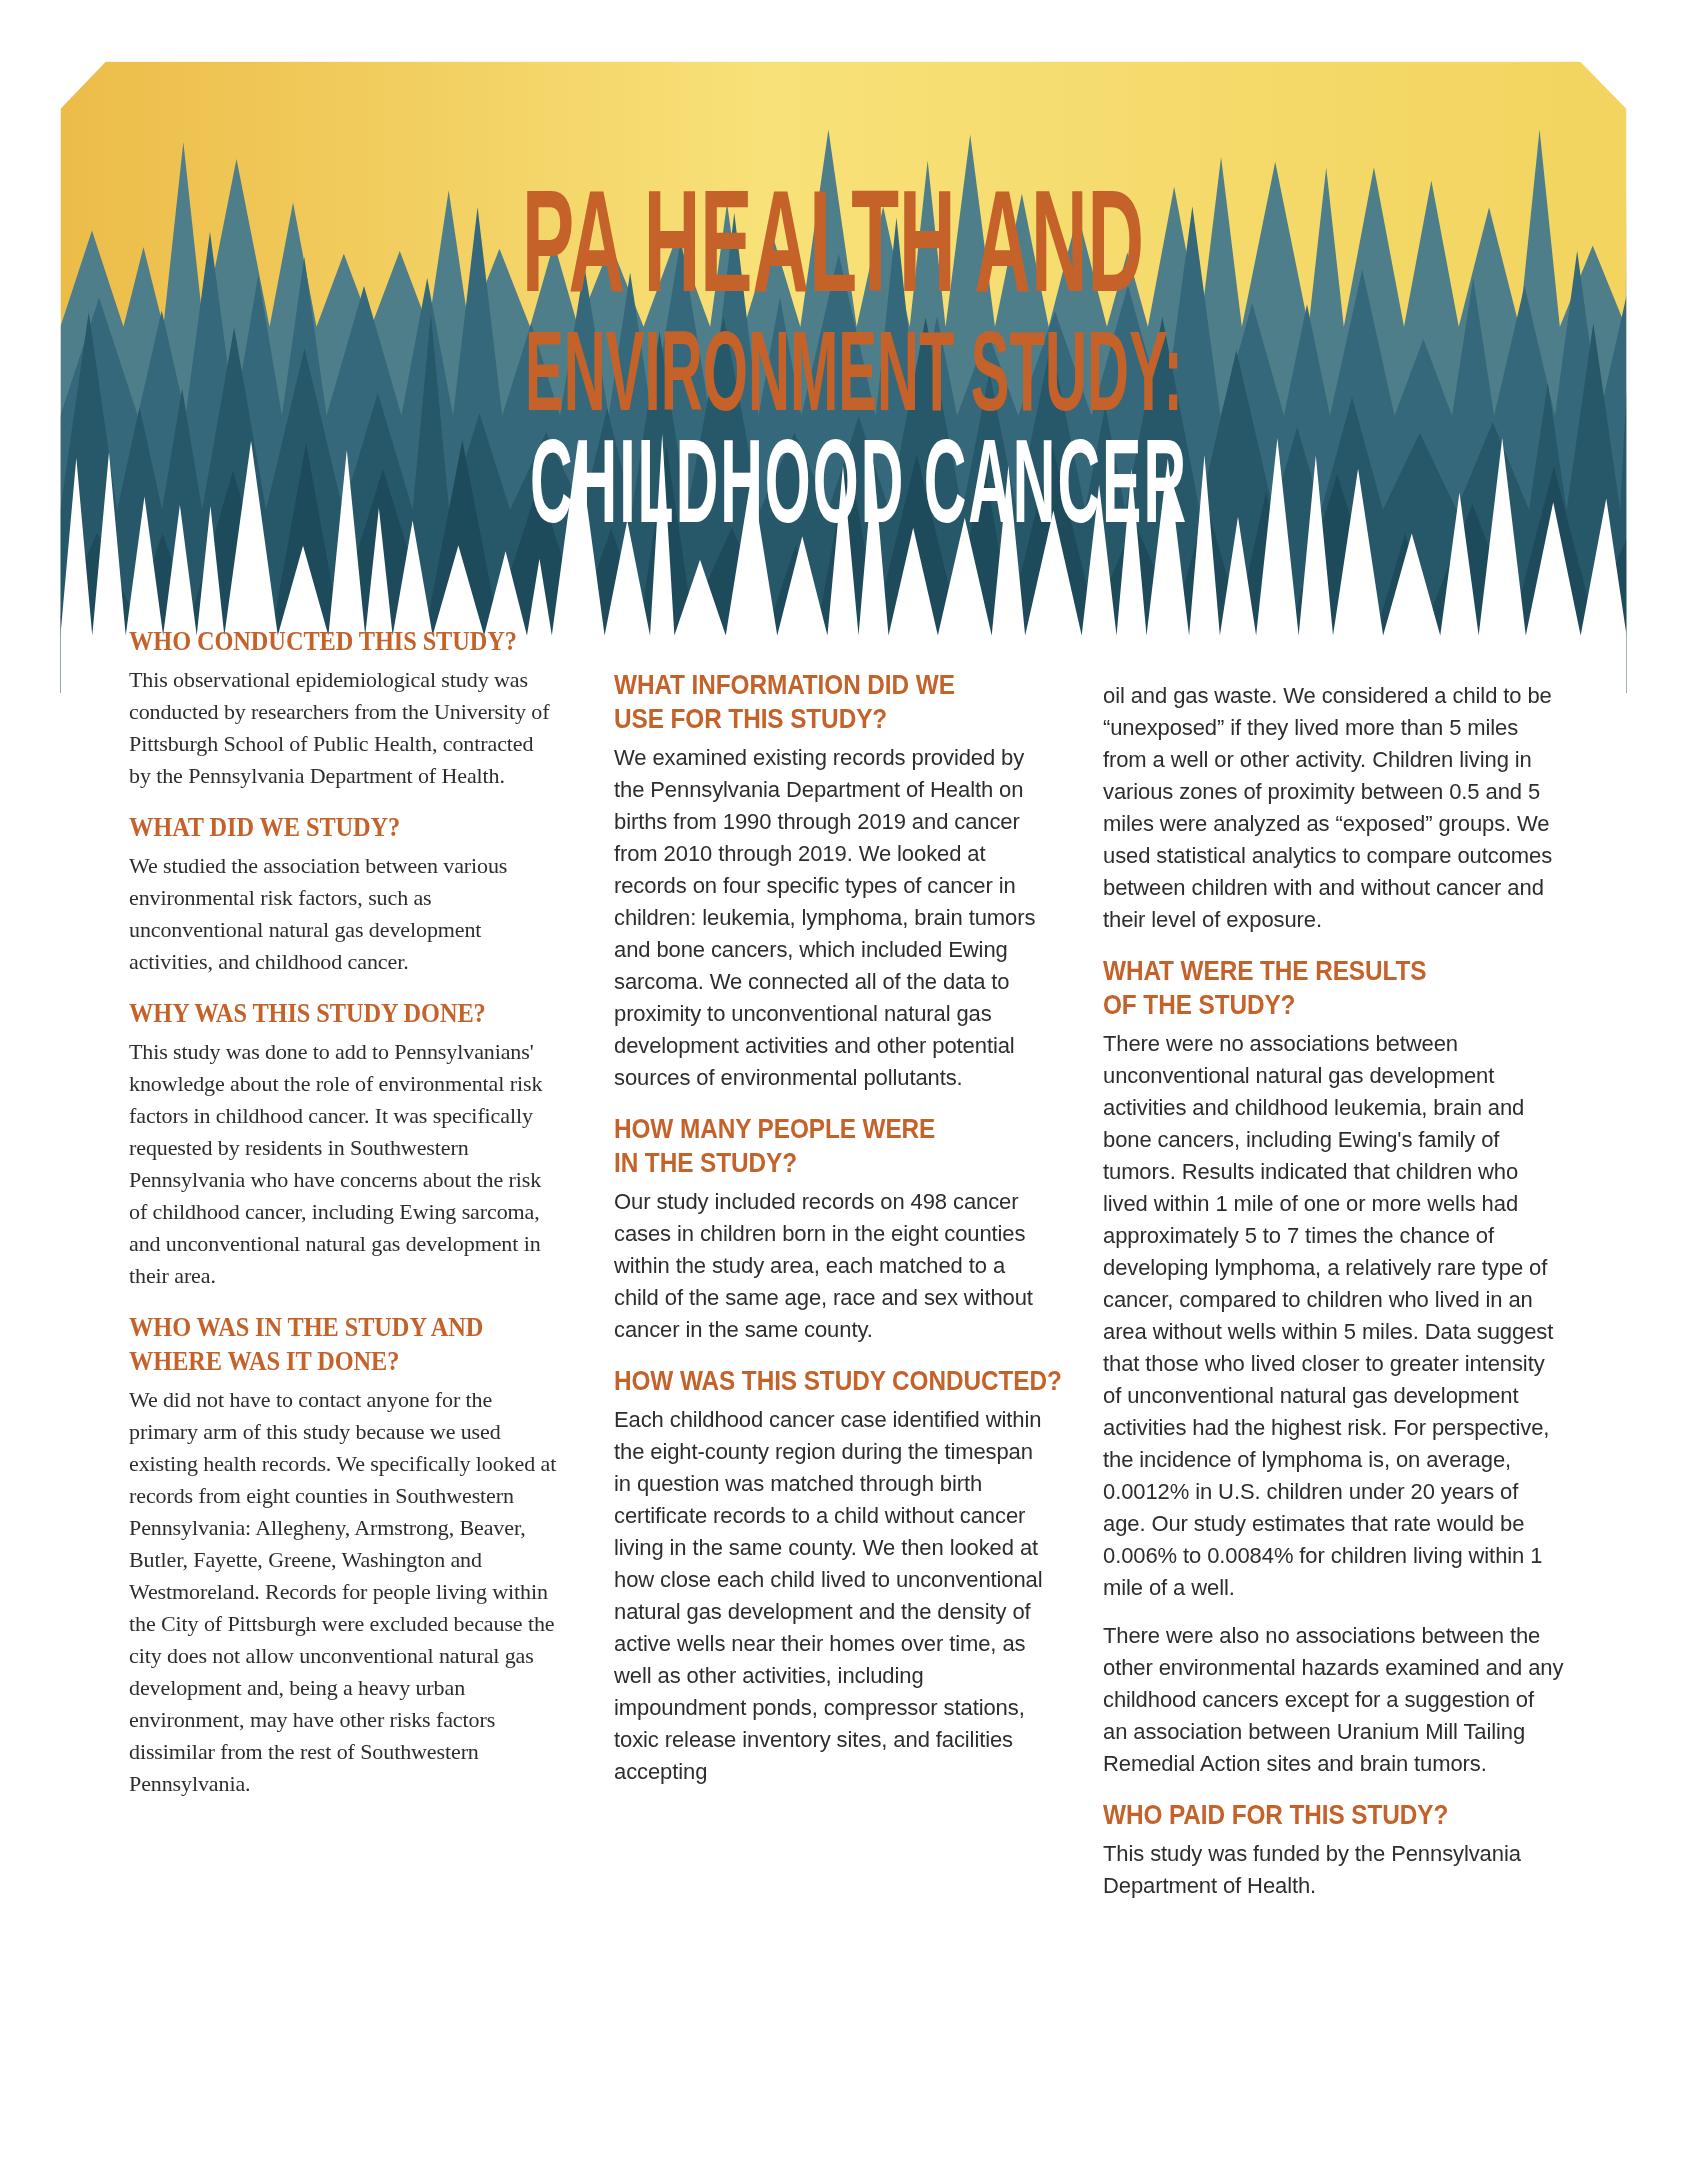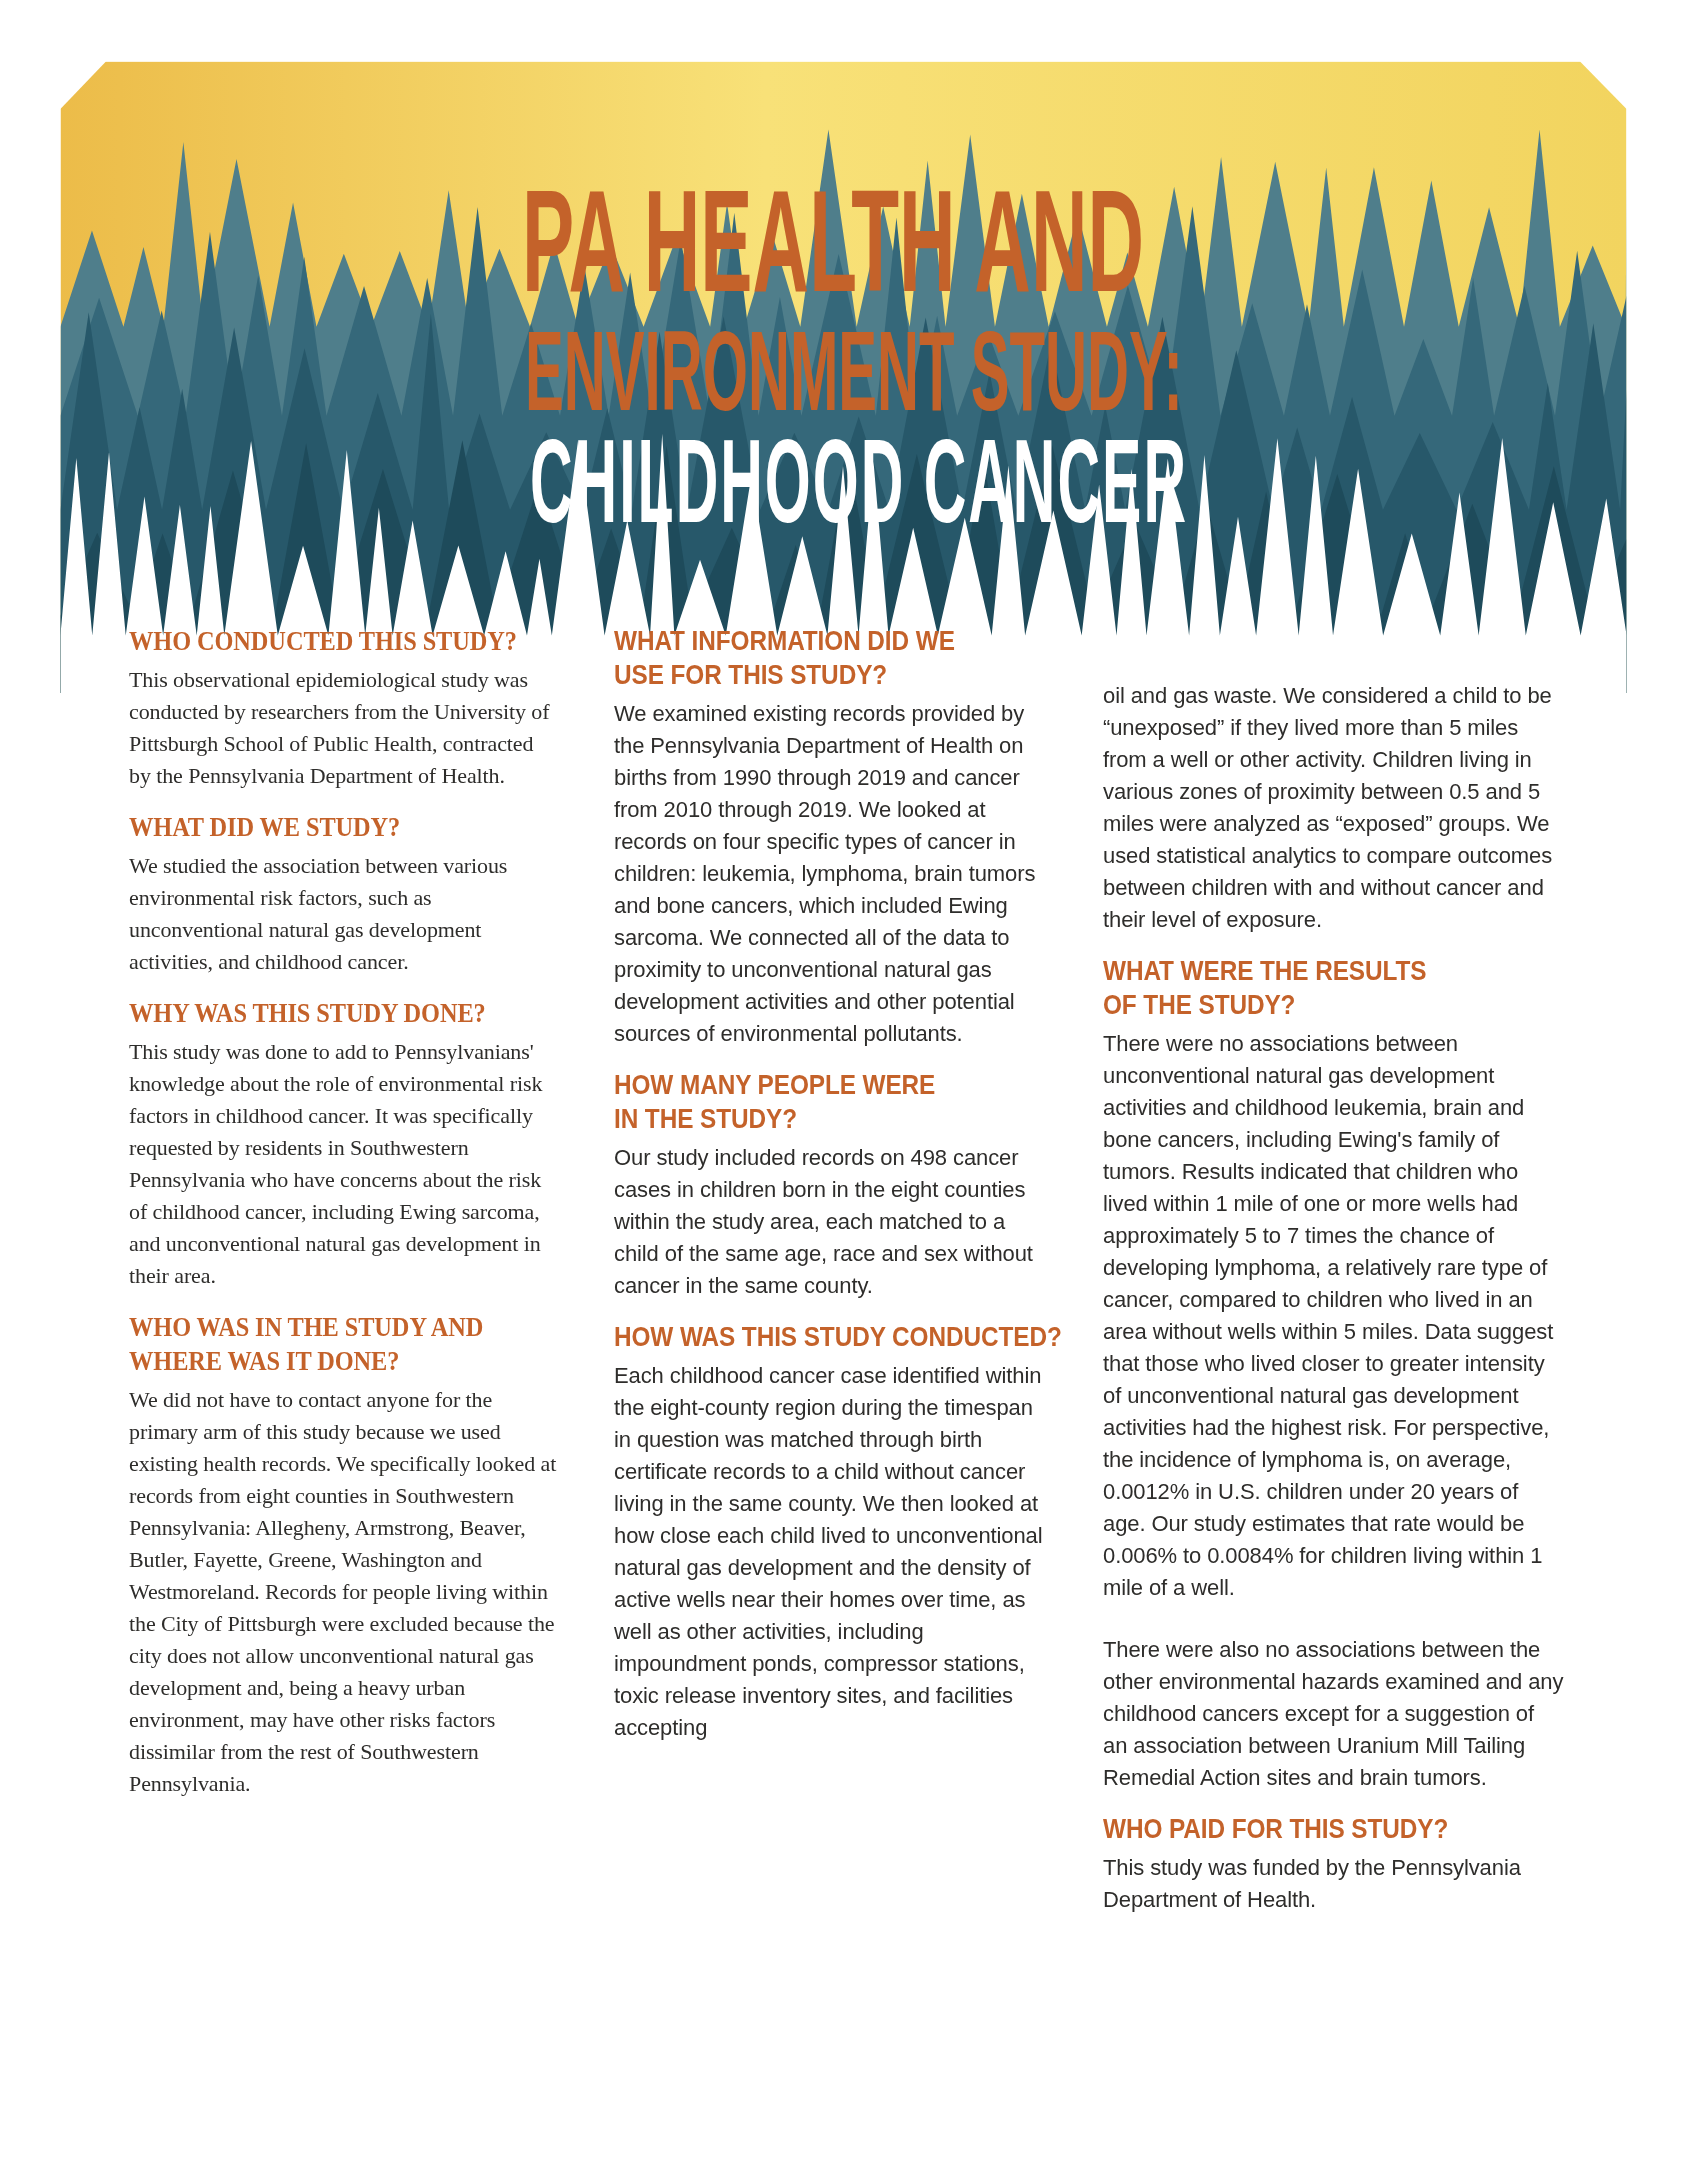--- a/index.html
+++ b/index.html
@@ -18,35 +18,35 @@
     line-height:1;
     transform-origin:left top;
     white-space:nowrap;
   }
   #title1{left:522px;top:169px;font-size:145px;transform:scaleX(0.54);}
   #title2{left:525px;top:314px;font-size:114px;transform:scaleX(0.51);}
   #title3{left:530px;top:422px;font-size:118px;letter-spacing:4px;transform:scaleX(0.50);}
   
   .col{position:absolute;top:624px;width:430px;font-size:22px;line-height:32px;letter-spacing:-0.1px;}
   #col1{left:129px;font-family:Liberation Serif, serif;}
-  #col2{left:614px;}
+  #col2{left:614px;margin-top:44px;}
   #col3{left:1103px;top:680px;width:461px;}
   .h{
     font-weight:700;
     font-size:28px;
     line-height:34px;
     margin:18px 0 6px 0;
     white-space:pre-line;
     width:max-content;
     transform:scaleX(0.87);
     transform-origin:left top;
   }
   .sec:first-child .h{margin-top:0;}
   .p{margin:0 0 0 0;}
-  .p + .p{margin-top:30px;}
+  .p + .p{margin-top:16px;}
   
   #footer-accent{
     position:absolute;left:62px;top:2035px;width:84px;height:89px;
     clip-path:polygon(0 0,100% 0,100% 100%,59% 100%,0 45%);
   }
   #footer-bar{
     position:absolute;left:147px;top:2035px;width:1477px;height:89px;
     clip-path:polygon(0 0,100% 0,100% 38%,96.4% 100%,0 100%);
   }
 </style>

